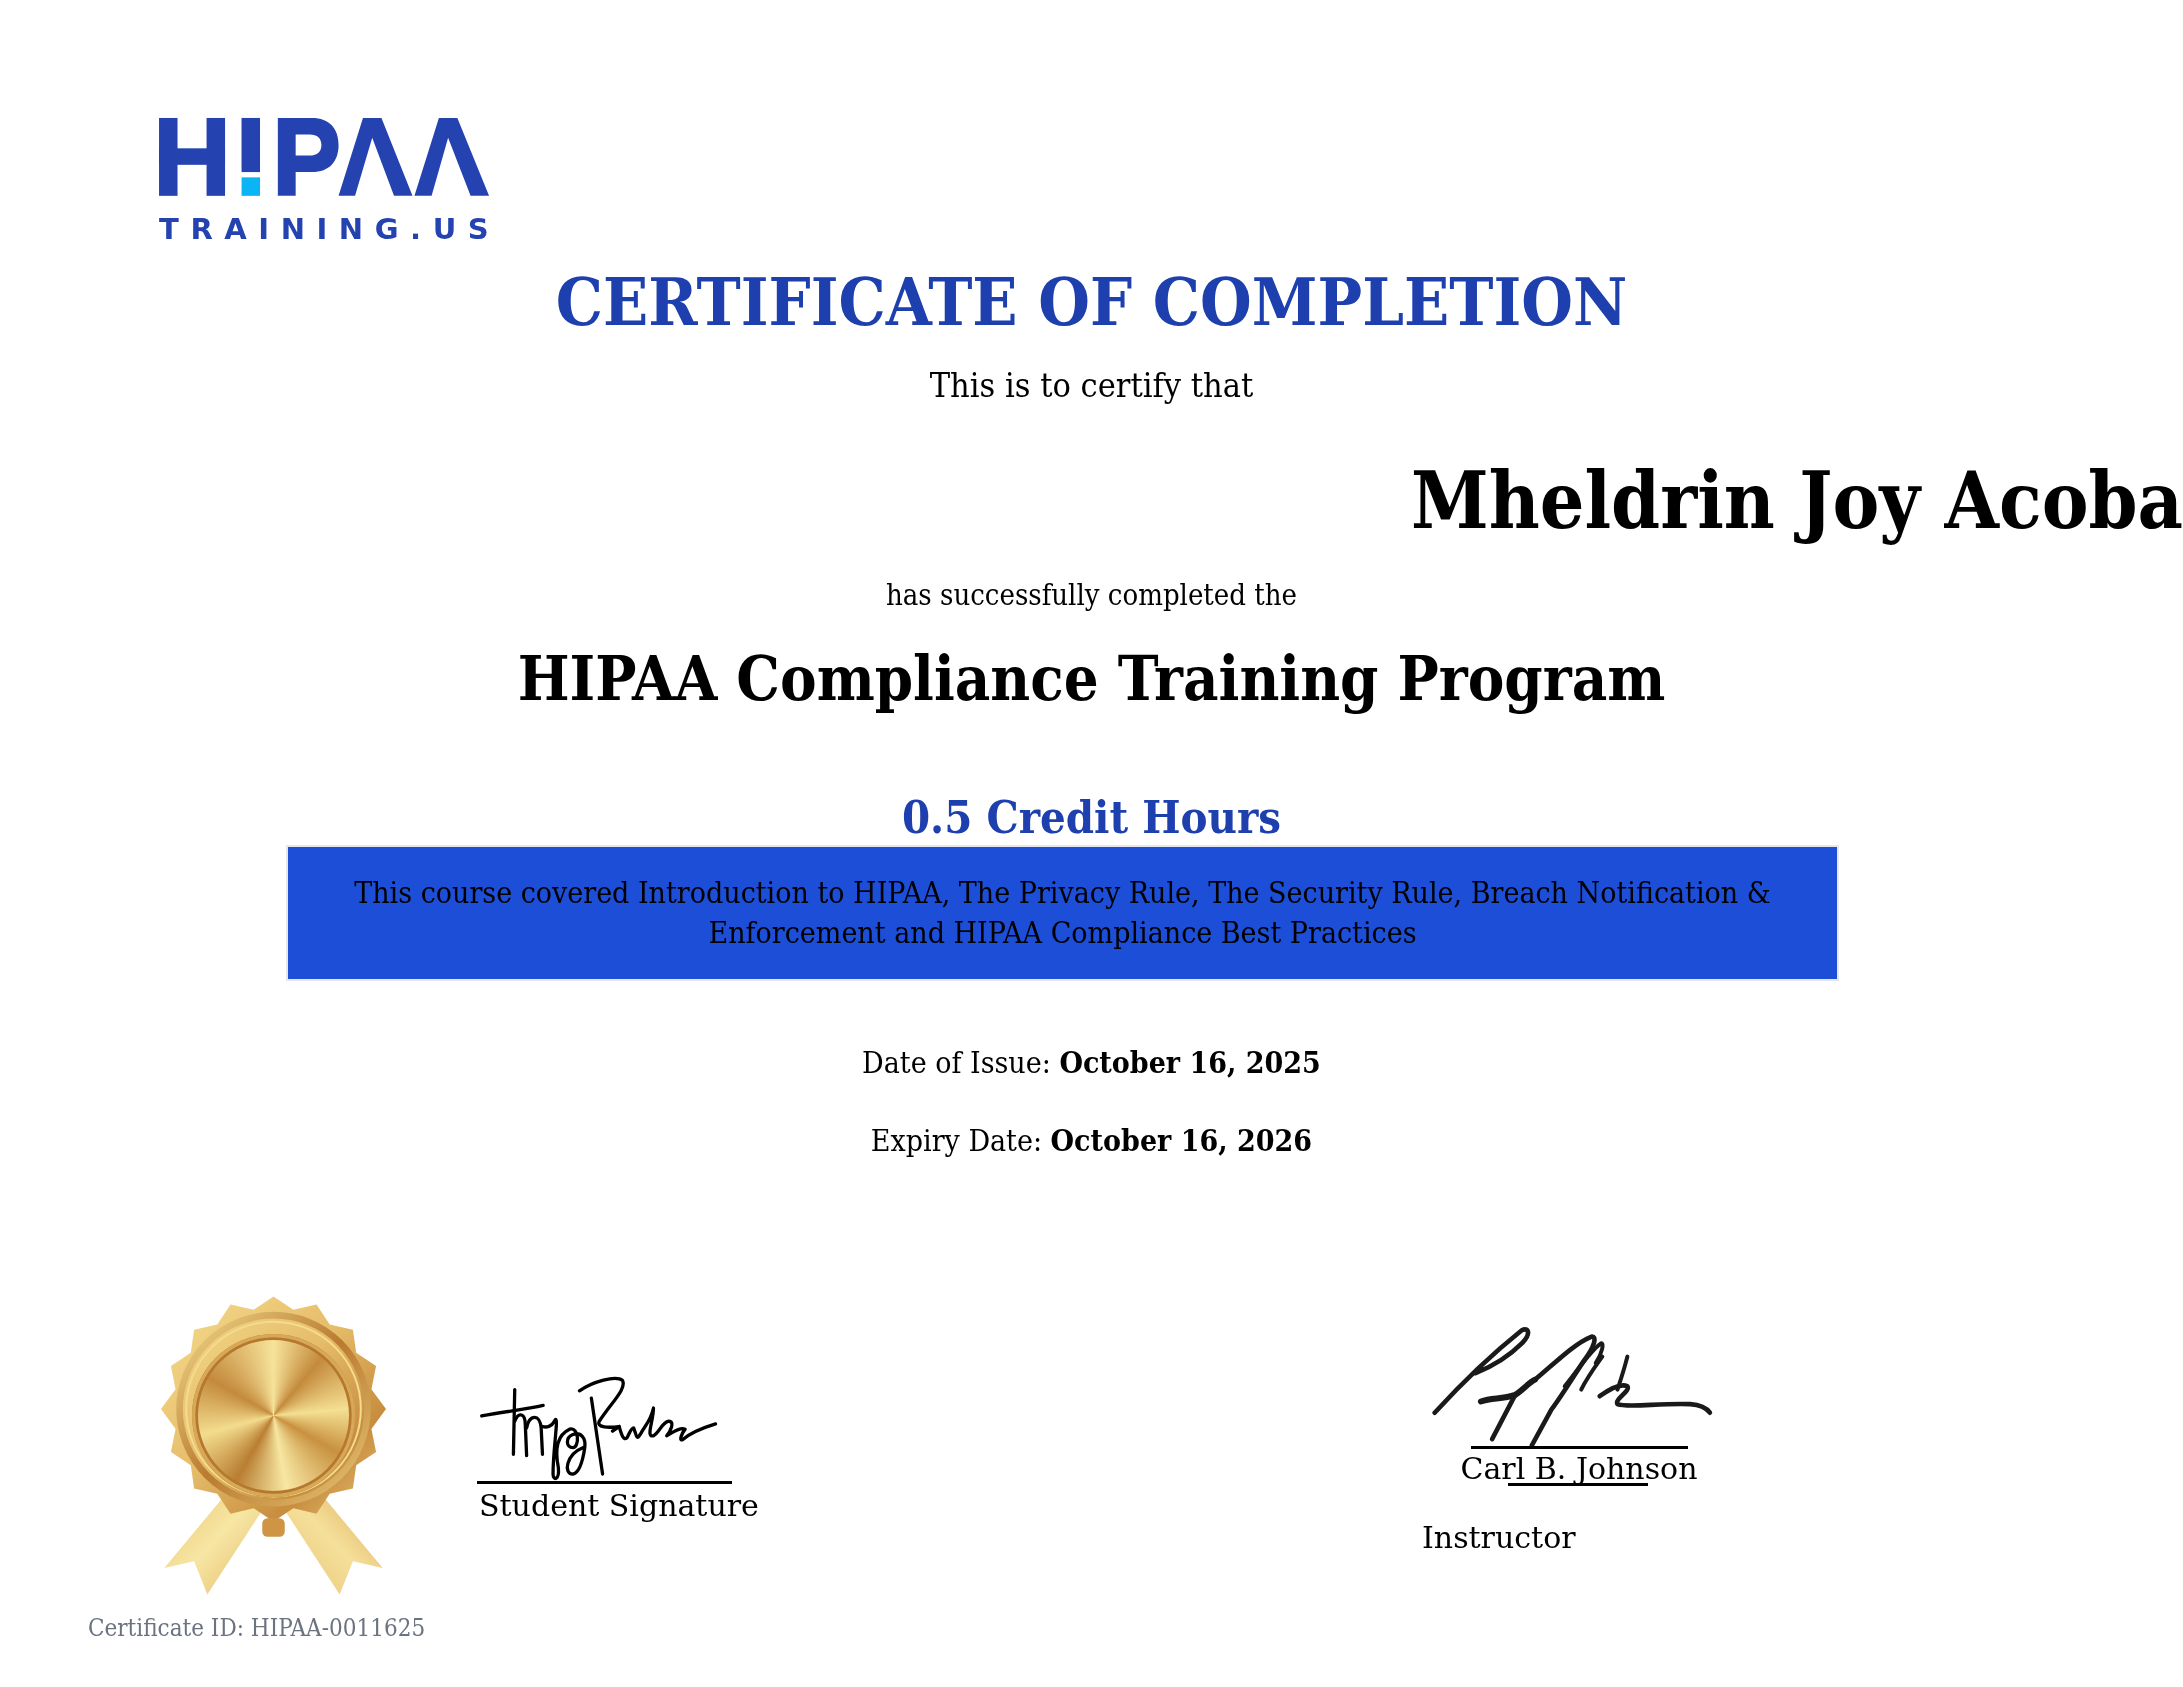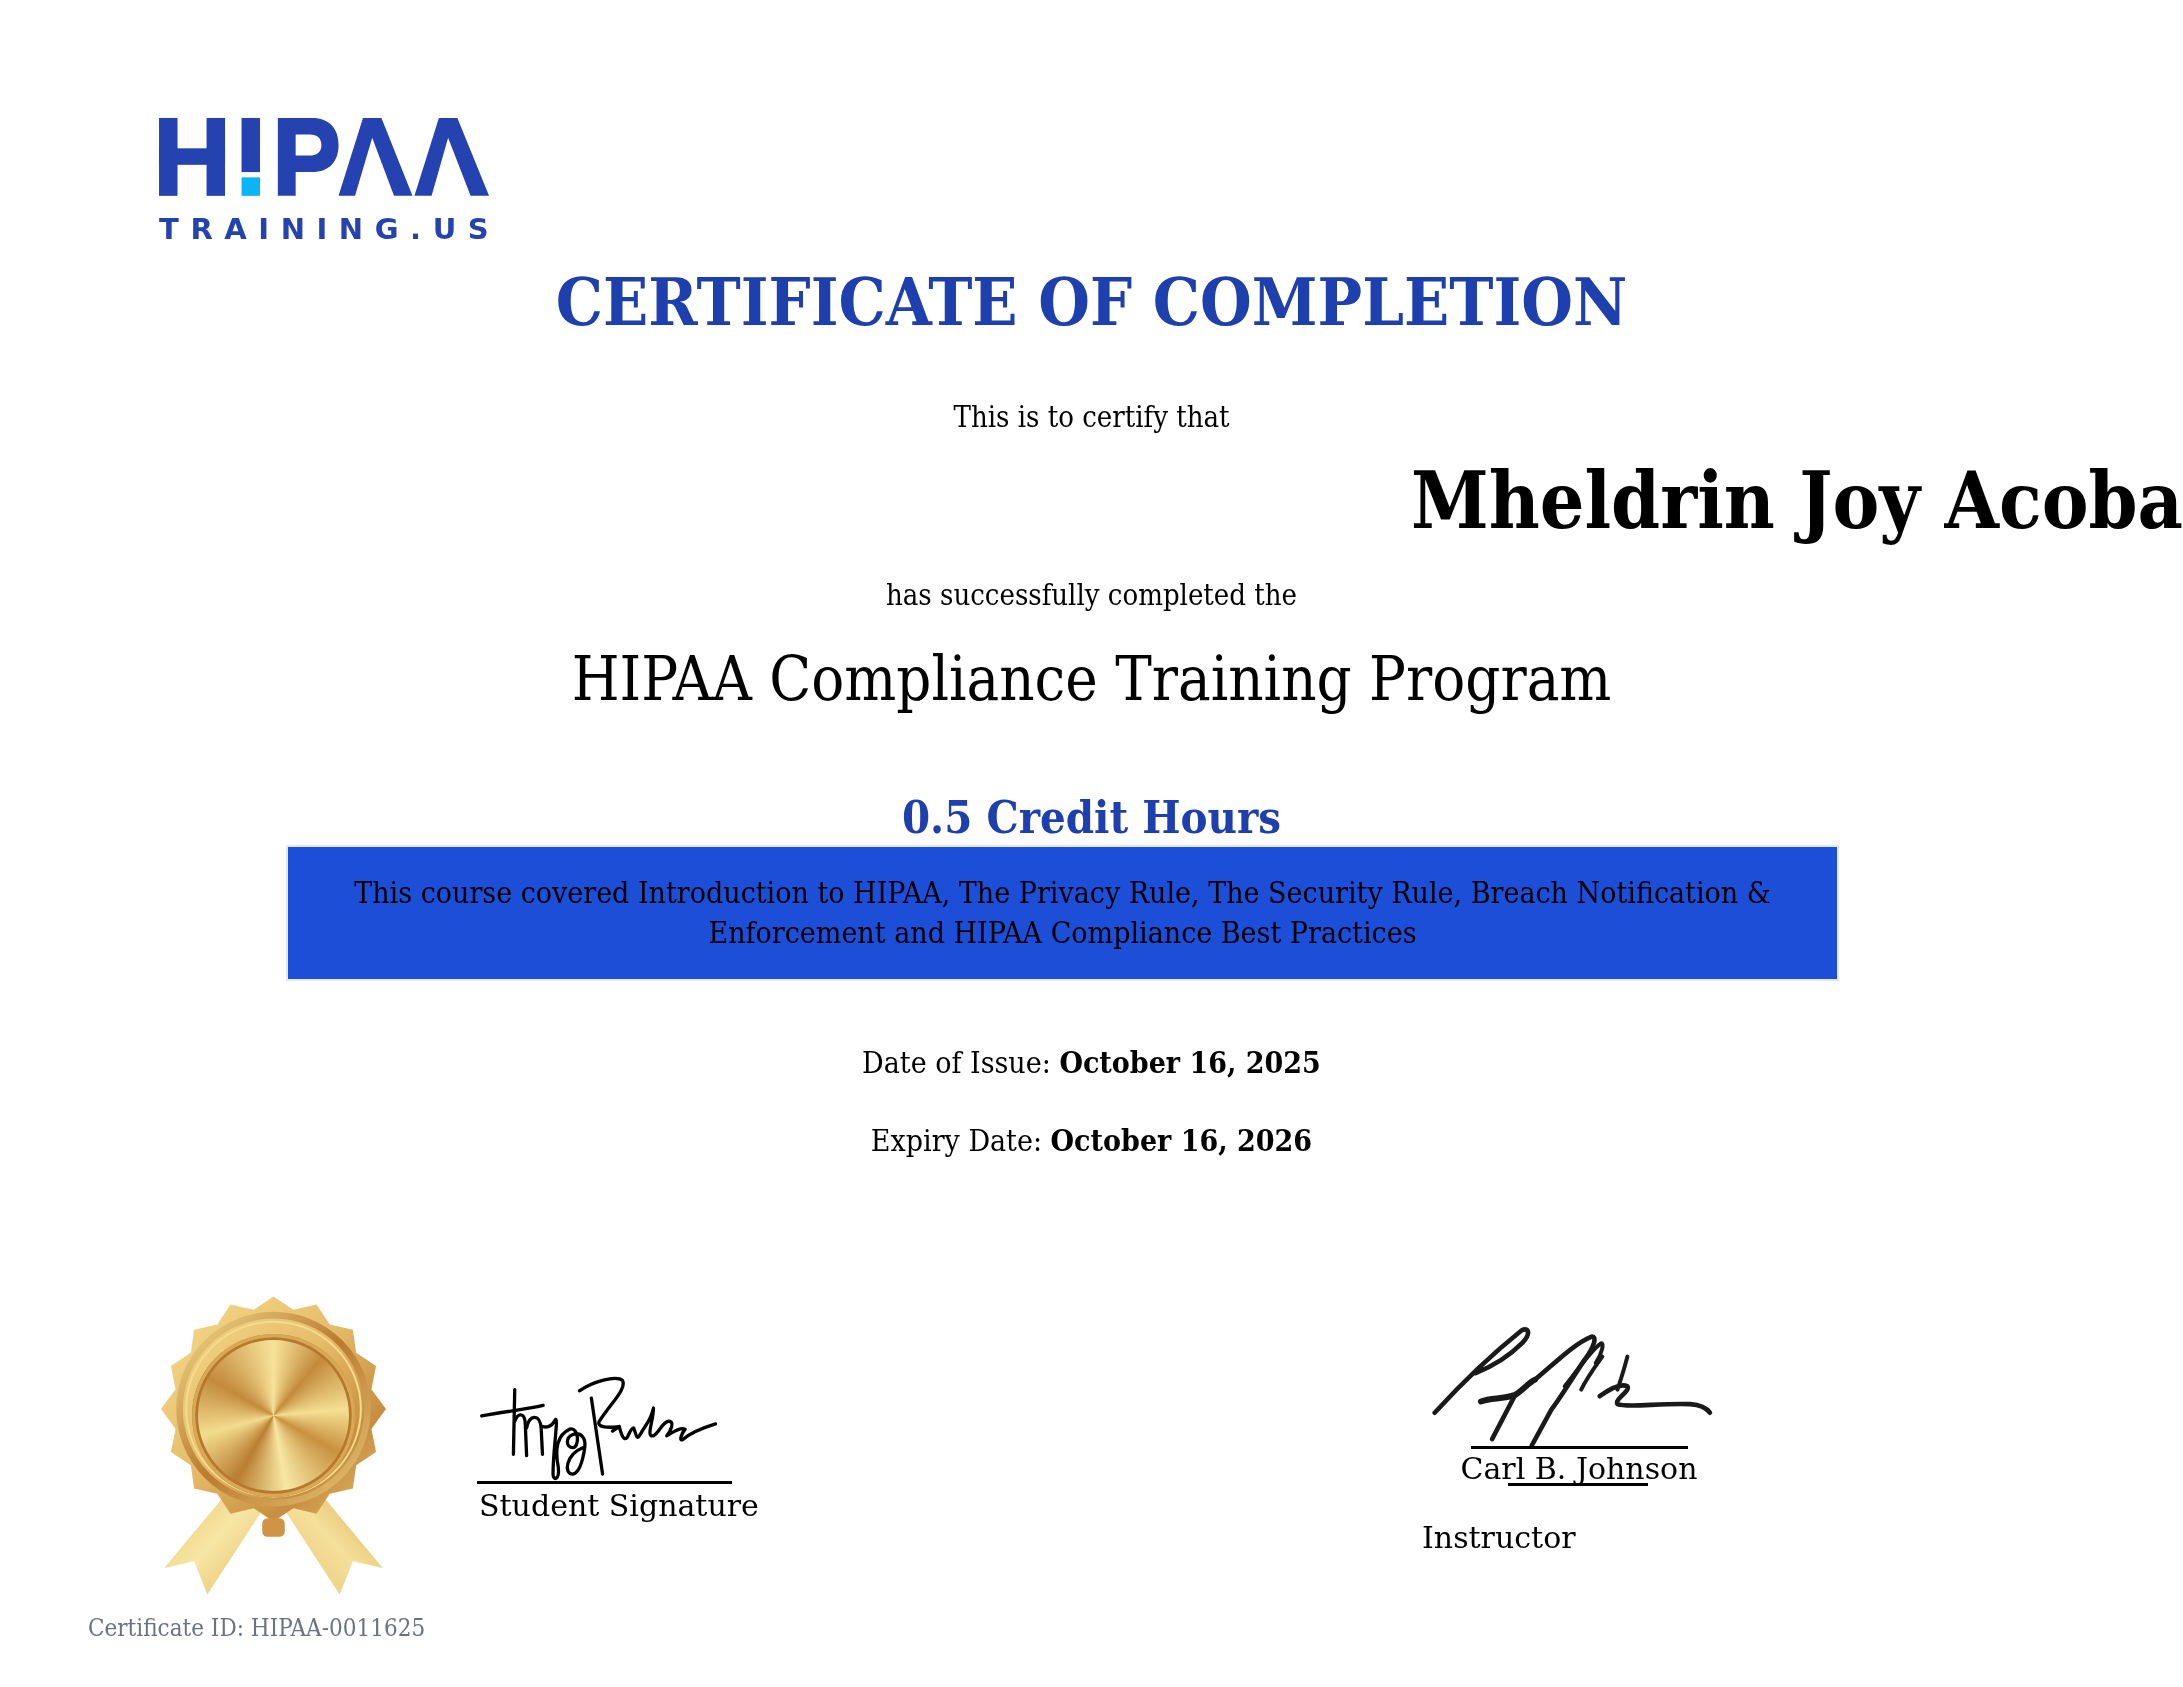--- a/index.html
+++ b/index.html
@@ -39,40 +39,40 @@
   
   #title {
     top: 263px;
     font-size: 66px;
     font-weight: bold;
     line-height: 79px;
     color: #1e40af;
     letter-spacing: 0px;
   }
   #certify-line {
-    top: 399px;
-    font-size: 29px;
+    top: 367px;
+    font-size: 34px;
     line-height: 37px;
   }
   #recipient-name {
     top: 454px;
     font-size: 78px;
     font-weight: bold;
     line-height: 93px;
     text-align: right;
   }
   #completed-line {
     top: 577px;
     font-size: 29px;
     line-height: 37px;
   }
   #program-name {
     top: 642px;
     font-size: 61px;
-    font-weight: normal;
+    font-weight: bold;
     line-height: 73px;
   }
   #credit-hours {
     top: 746px;
     font-size: 45px;
     font-weight: bold;
     line-height: 56px;
     color: #1e40af;
     margin-top: 44px;
   }

